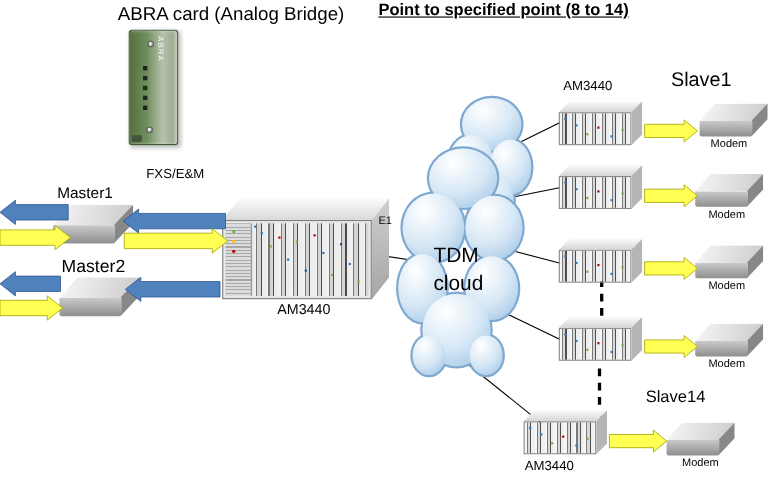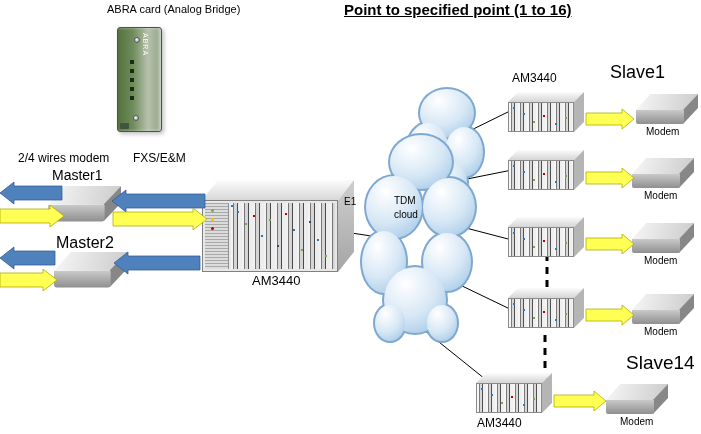--- a/index.html
+++ b/index.html
@@ -5,32 +5,32 @@
   *{margin:0;padding:0;box-sizing:border-box}
   html,body{background:#fff}
   body{font-family:"Liberation Sans", sans-serif;color:#000}
   .canvas{position:relative;width:701px;height:434px;background:#fff;overflow:hidden}
   .layer{position:absolute;left:0;top:0;width:701px;height:434px}
   .layer.front{pointer-events:none;z-index:30}
   .layer.back{z-index:0}
   .label{position:absolute;white-space:nowrap;z-index:20}
 
   
-  .t-abra{left:107px;top:3px;font-size:11px}
+  .t-abra{left:107px;top:3px;font-size:17px}
   .t-main{left:344px;top:1px;font-size:15px;font-weight:bold;text-decoration:underline}
   .t-wires{left:18px;top:151px;font-size:12px}
   .t-fxs{left:133px;top:151px;font-size:12px}
   .t-master1{left:52px;top:167px;font-size:14px}
   .t-master2{left:56px;top:234px;font-size:16px}
   .t-e1{left:344px;top:196px;font-size:10px}
   .t-chassis{left:252px;top:273px;font-size:13px}
-  .t-cloud{left:394px;top:194px;font-size:10px;white-space:pre-line;line-height:1.35}
+  .t-cloud{left:394px;top:220px;font-size:19px;white-space:pre-line;line-height:1.35}
   .t-am-top{left:512px;top:71px;font-size:12px}
   .t-slave1{left:610px;top:62px;font-size:18px}
-  .t-slave14{left:626px;top:352px;font-size:19px}
+  .t-slave14{left:587px;top:352px;font-size:15px}
   .t-am-bottom{left:477px;top:416px;font-size:12px}
   .t-modem{font-size:10px}
 
   
   .abra{position:absolute;left:117px;top:27px;width:45px;height:105px;z-index:10;
         border:1px solid #44583e;border-radius:3px;
         background:linear-gradient(90deg,#54713f 0,#6f8c5c 35%,#b7c1ad 70%,#93a487 100%);
         box-shadow:inset -2px 0 3px rgba(255,255,255,.5), 2px 2px 4px rgba(0,0,0,.25)}
   .abra .screw{position:absolute;width:6px;height:6px;border-radius:50%;
         background:radial-gradient(circle at 35% 35%,#fff,#8d8d8d);border:1px solid #5c5c5c}
@@ -233,22 +233,21 @@
     <div class="m-side"></div>
     <div class="m-front"></div>
   </div>
   <div class="modem" style="left:606px;top:384px">
     <div class="m-top"></div>
     <div class="m-side"></div>
     <div class="m-front"></div>
   </div>
 
   <div class="label t-abra">ABRA card (Analog Bridge)</div>
-  <div class="label t-main">Point to specified point (1 to 16)</div>
-  <div class="label t-wires">2/4 wires modem</div>
+  <div class="label t-main">Point to specified point (8 to 14)</div>
   <div class="label t-fxs">FXS/E&amp;M</div>
   <div class="label t-master1">Master1</div>
   <div class="label t-master2">Master2</div>
   <div class="label t-e1">E1</div>
   <div class="label t-chassis">AM3440</div>
   <div class="label t-cloud">TDM
 cloud</div>
   <div class="label t-am-top">AM3440</div>
   <div class="label t-slave1">Slave1</div>
   <div class="label t-slave14">Slave14</div>

